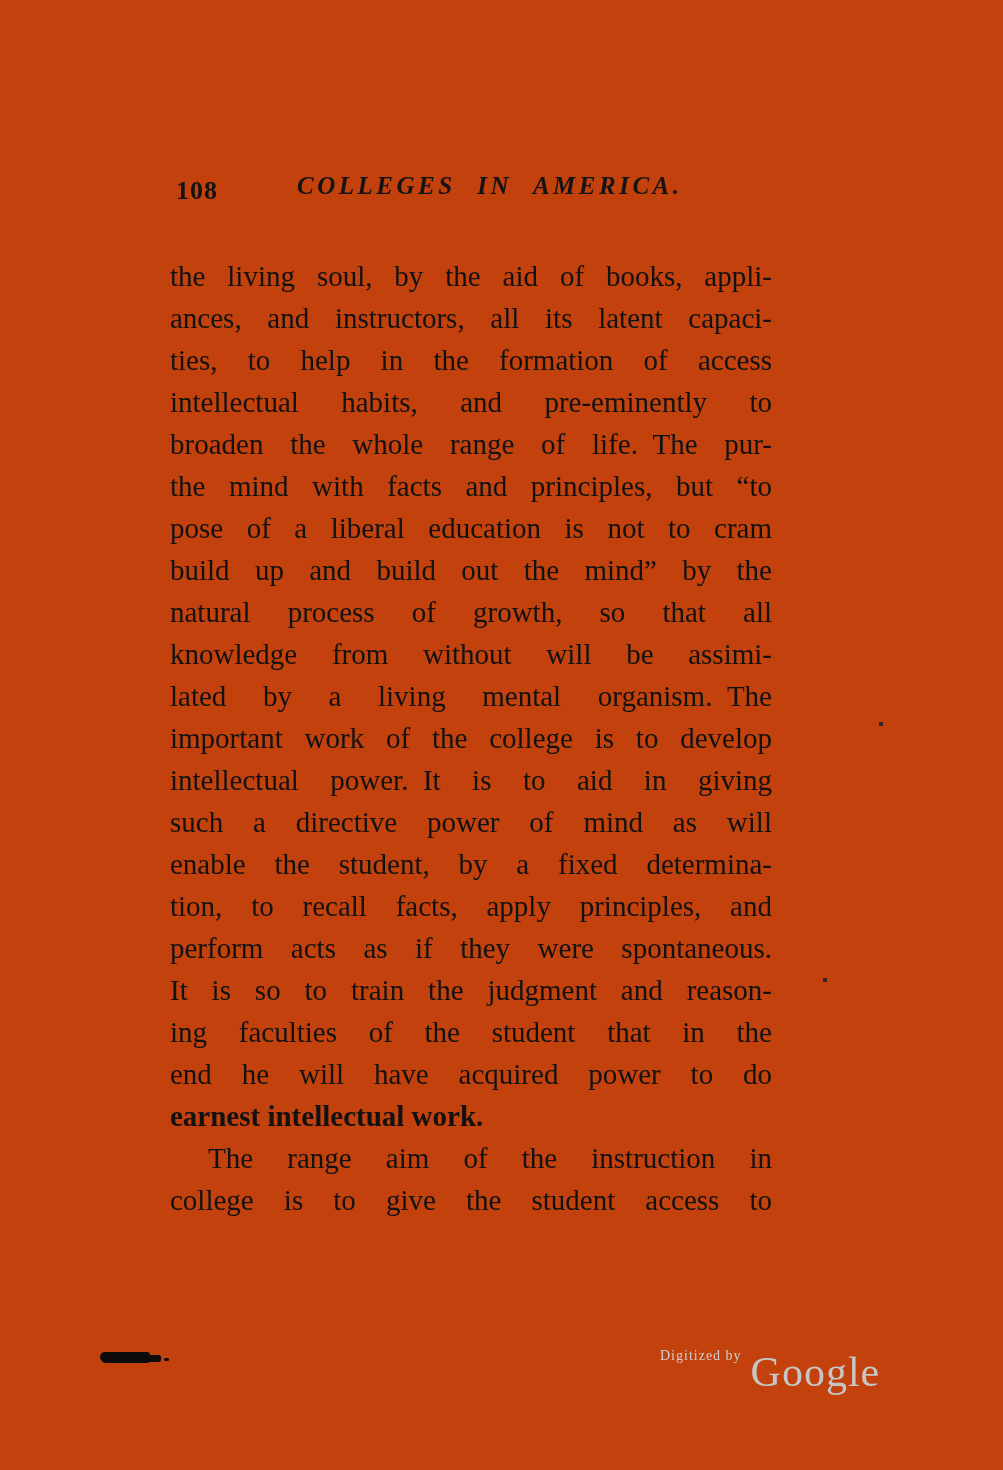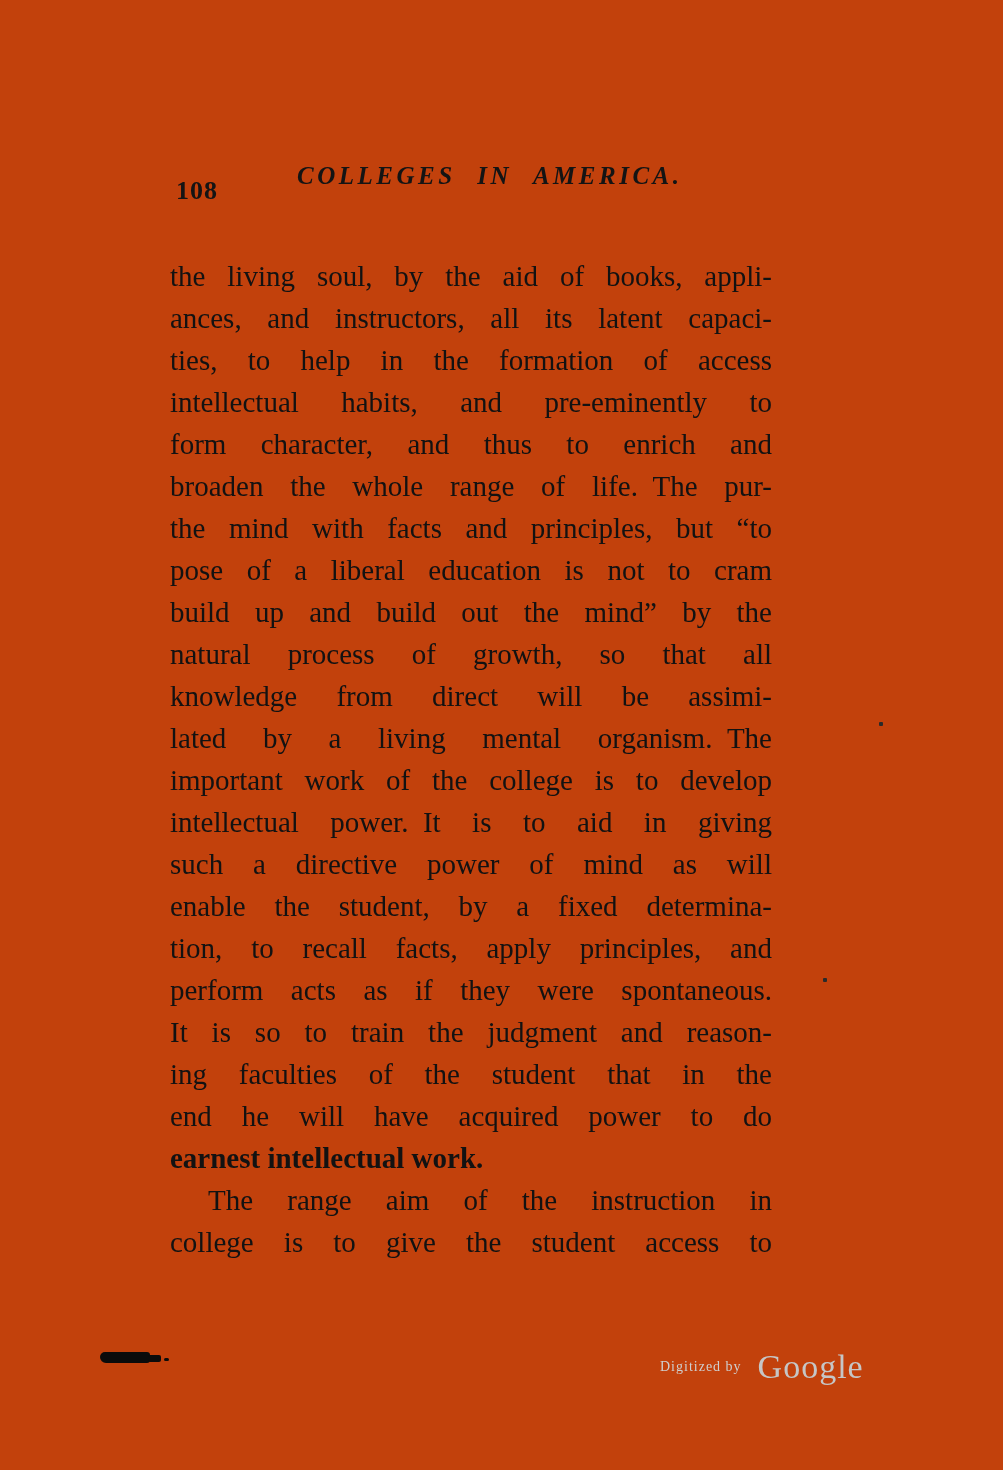--- a/index.html
+++ b/index.html
@@ -25,21 +25,21 @@
     left: 176px;
     top: 176px;
     font-size: 26px;
     font-weight: bold;
     color: #141414;
     letter-spacing: 1px;
   }
   .running-title {
     position: absolute;
     left: 297px;
-    top: 162px;
+    top: 172px;
     font-size: 25px;
     font-style: italic;
     font-weight: bold;
     color: #141414;
     letter-spacing: 3.5px;
     word-spacing: 12px;
     white-space: nowrap;
   }
   
   .text-block {
@@ -111,57 +111,56 @@
     height: 4px;
     background: #2a2a2a;
     border-radius: 1px;
   }
   
   .watermark {
     position: absolute;
     left: 660px;
     top: 1348px;
     display: flex;
-    align-items: center;
-    gap: 16px;
+    align-items: flex-start;
+    gap: 9px;
     color: #c9c9c9;
     user-select: none;
   }
   .watermark .prefix {
     font-size: 14px;
     letter-spacing: 1px;
     color: #cfcfcf;
   }
   .watermark .brand {
-    font-size: 34px;
+    font-size: 42px;
     letter-spacing: 1px;
     color: #c6c6c6;
   }
 </style>
 </head>
 <body>
 
 <div class="page">
 
   <div class="page-number">108</div>
 
   <div class="running-title">COLLEGES IN AMERICA.</div>
 
   <div class="text-block">
     <div class="line">the living soul, by the aid of books, appli-</div>
     <div class="line">ances, and instructors, all its latent capaci-</div>
     <div class="line">ties, to help in the formation of access</div>
     <div class="line">intellectual habits, and pre-eminently to</div>
-    <div class="line">form character, and thus to enrich and</div>
     <div class="line">broaden the whole range of life. The pur-</div>
     <div class="line">the mind with facts and principles, but “to</div>
     <div class="line">pose of a liberal education is not to cram</div>
     <div class="line">build up and build out the mind” by the</div>
     <div class="line">natural process of growth, so that all</div>
-    <div class="line">knowledge from direct will be assimi-</div>
+    <div class="line">knowledge from without will be assimi-</div>
     <div class="line">lated by a living mental organism. The</div>
     <div class="line">important work of the college is to develop</div>
     <div class="line">intellectual power. It is to aid in giving</div>
     <div class="line">such a directive power of mind as will</div>
     <div class="line">enable the student, by a fixed determina-</div>
     <div class="line">tion, to recall facts, apply principles, and</div>
     <div class="line">perform acts as if they were spontaneous.</div>
     <div class="line">It is so to train the judgment and reason-</div>
     <div class="line">ing faculties of the student that in the</div>
     <div class="line">end he will have acquired power to do</div>

